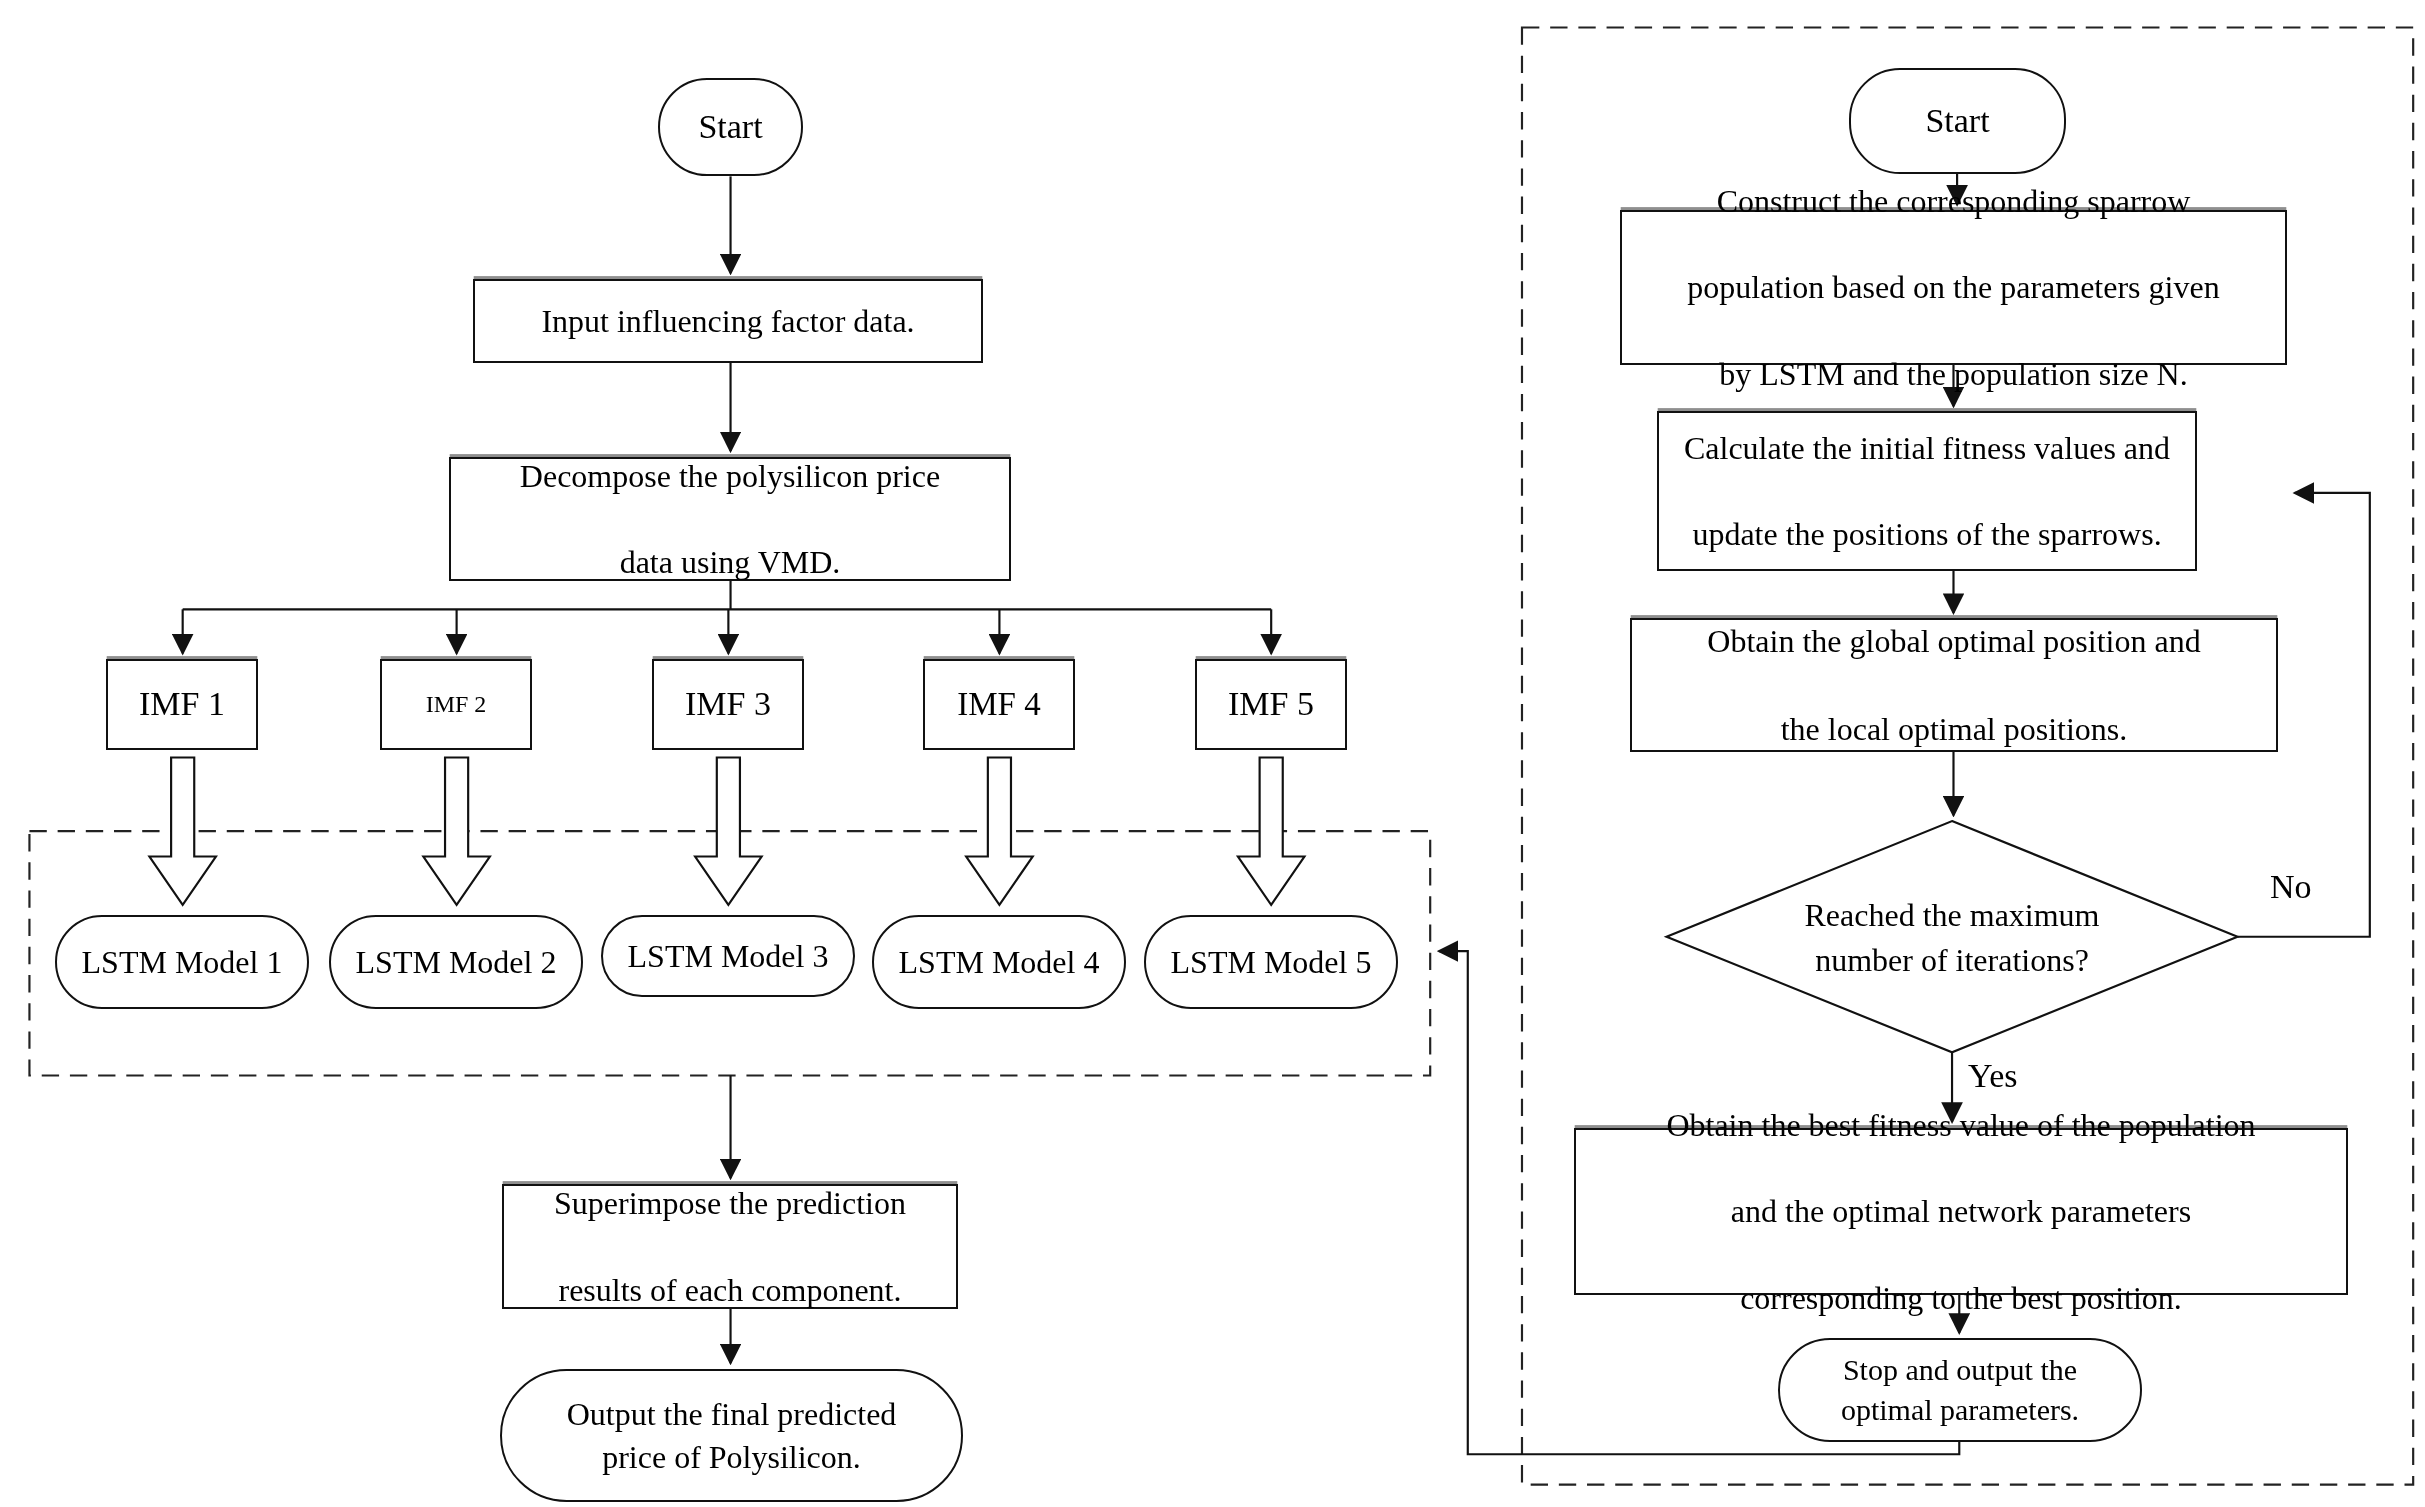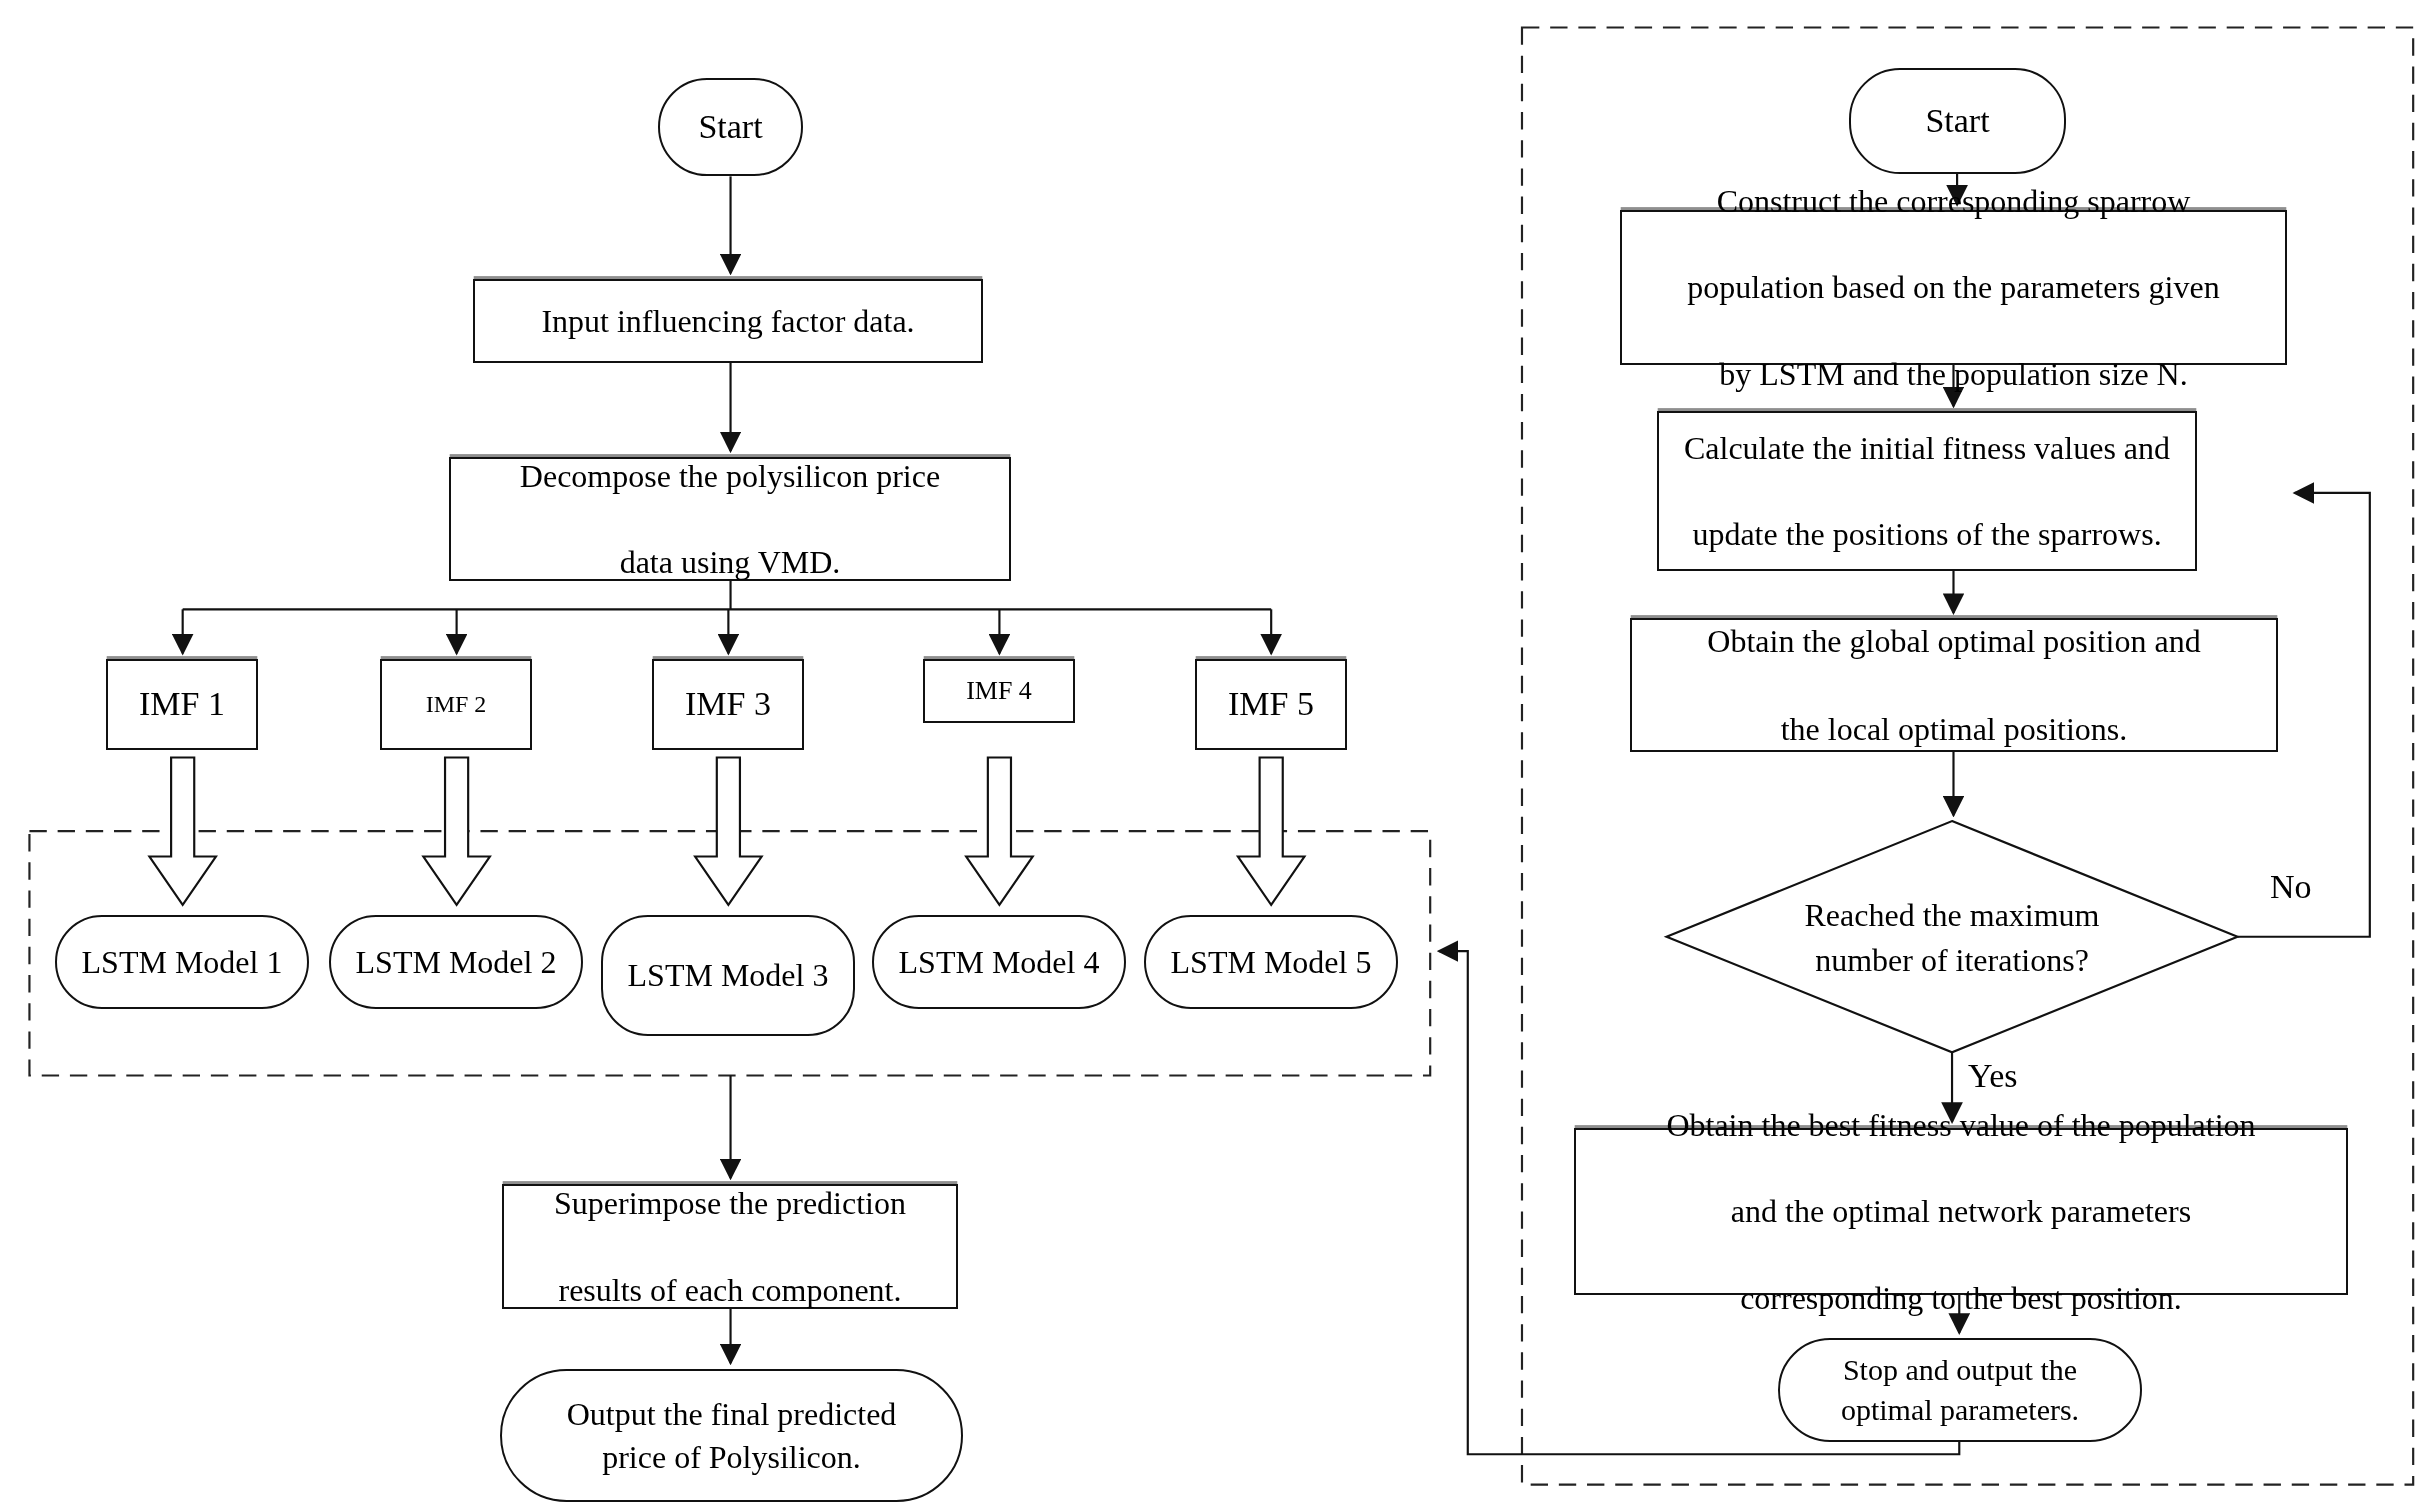--- a/index.html
+++ b/index.html
@@ -128,34 +128,34 @@
 
   <div class="node rect" style="left:106px; top:659px; width:152px; height:91px; font-size:34px;">
     <span class="ln">IMF 1</span>
   </div>
   <div class="node rect" style="left:380px; top:659px; width:152px; height:91px; font-size:24px;">
     <span class="ln">IMF 2</span>
   </div>
   <div class="node rect" style="left:652px; top:659px; width:152px; height:91px; font-size:34px;">
     <span class="ln">IMF 3</span>
   </div>
-  <div class="node rect" style="left:923px; top:659px; width:152px; height:64px; font-size:26px;">
+  <div class="node rect" style="left:923px; top:659px; width:152px; height:91px; font-size:33px;">
     <span class="ln">IMF 4</span>
   </div>
   <div class="node rect" style="left:1195px; top:659px; width:152px; height:91px; font-size:34px;">
     <span class="ln">IMF 5</span>
   </div>
 
   <div class="node stadium" style="left:55px; top:915px; width:254px; height:94px; border-radius:47px;">
     <span class="ln">LSTM Model 1</span>
   </div>
   <div class="node stadium" style="left:329px; top:915px; width:254px; height:94px; border-radius:47px;">
     <span class="ln">LSTM Model 2</span>
   </div>
-  <div class="node stadium" style="left:601px; top:915px; width:254px; height:121px; border-radius:47px;">
+  <div class="node stadium" style="left:601px; top:915px; width:254px; height:82px; border-radius:47px;">
     <span class="ln">LSTM Model 3</span>
   </div>
   <div class="node stadium" style="left:872px; top:915px; width:254px; height:94px; border-radius:47px;">
     <span class="ln">LSTM Model 4</span>
   </div>
   <div class="node stadium" style="left:1144px; top:915px; width:254px; height:94px; border-radius:47px;">
     <span class="ln">LSTM Model 5</span>
   </div>
 
   <div class="node rect" style="left:502px; top:1184px; width:456px; height:125px;">

